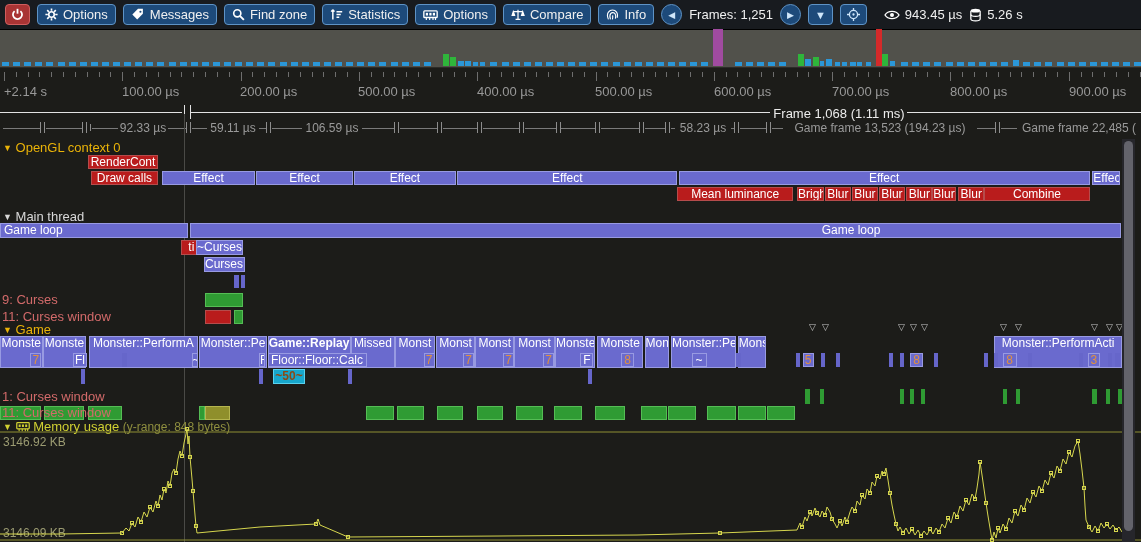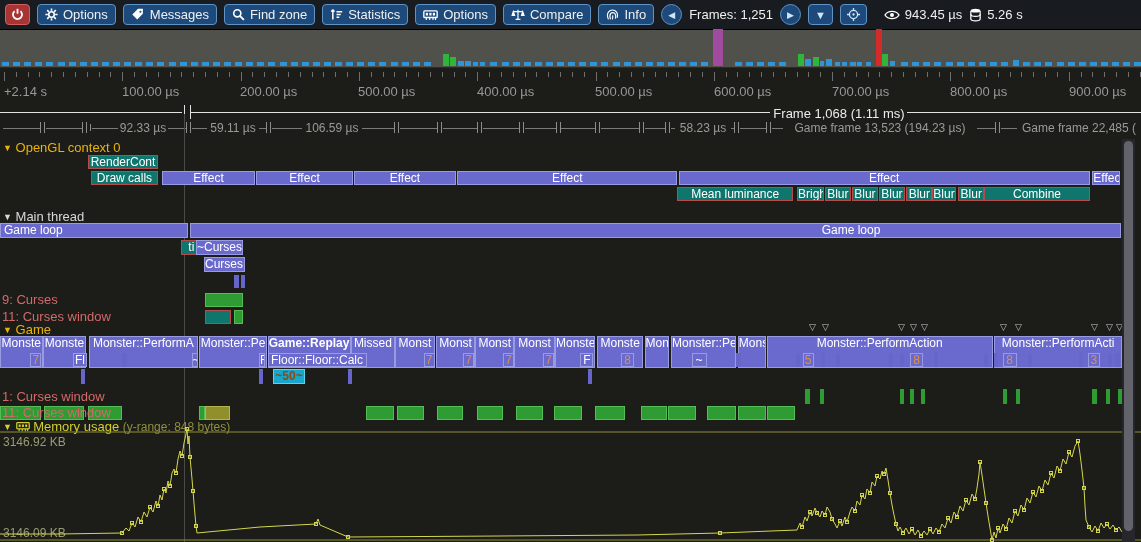--- a/index.html
+++ b/index.html
@@ -27,21 +27,21 @@
   .flabel{position:absolute;font-size:13px;color:#ececec;text-align:center;white-space:nowrap}
   .sfline{position:absolute;height:1px;background:#7a7a7a}
   .sfsep{position:absolute;width:1px;height:11px;background:#8d8d8d}
   .sflabel{position:absolute;font-size:12px;color:#9a9a9a;text-align:center;white-space:nowrap}
   .vline{position:absolute;width:1px;background:#4a4a46}
   
   .zrow{position:absolute;left:0;width:1141px}
   .zbox{position:absolute;top:0;bottom:0;box-sizing:border-box;border:1px solid;overflow:hidden;
         font-size:12px;color:#fff;text-align:center;white-space:nowrap;cursor:pointer}
   .p{background:#6a6ace;border-color:#989ae2}
-  .r{background:#0f766e;border-color:#b54c4c}
+  .r{background:#b91c1c;border-color:#b54c4c}
   .g{background:#2f9b33;border-color:#55bd55}
   .o{background:#8f8f2b;border-color:#b5b54e}
   .cy{background:#17a7cc;border-color:#5ad2ee;color:#8b4a16;font-weight:bold}
   .t{background:#6666ca;border:none}
   .gt{background:#2f9b33;border:none}
   .num{color:#e09040}
   .shead{position:absolute;font-size:13px;white-space:nowrap;cursor:pointer}
   .rowlabel{position:absolute;font-size:13px;color:#d26a6a;white-space:nowrap;z-index:5}
   .marker{position:absolute;color:#c8c8c8;font-size:9px;line-height:9px;cursor:pointer}
   .memlabel{position:absolute;font-size:12px;color:#9c9c72;white-space:nowrap}
@@ -516,21 +516,20 @@
         <div class="zbox p" style="left: 350.7px; width: 44.4px; line-height: 13px;">Missed</div>
         <div class="zbox p" style="left: 395.1px; width: 39.6px; line-height: 13px;">Monst</div>
         <div class="zbox p" style="left: 435.8px; width: 39.6px; line-height: 13px;">Monst</div>
         <div class="zbox p" style="left: 475.4px; width: 38.8px; line-height: 13px;">Monst</div>
         <div class="zbox p" style="left: 514.2px; width: 40.8px; line-height: 13px;">Monst</div>
         <div class="zbox p" style="left: 555px; width: 39.5px; line-height: 13px;">Monste</div>
         <div class="zbox p" style="left: 597px; width: 46.4px; line-height: 13px;">Monste</div>
         <div class="zbox p" style="left: 644.5px; width: 24.8px; line-height: 13px;">Mons</div>
         <div class="zbox p" style="left: 671.1px; width: 64.9px; line-height: 13px;">Monster::Pe</div>
         <div class="zbox p" style="left: 737.8px; width: 27.8px; line-height: 13px;">Mons</div>
-        <div class="zbox p" style="left: 766.7px; width: 226px; line-height: 13px;">Monster::PerformAction</div>
         <div class="zbox p" style="left: 994.2px; width: 128px; line-height: 13px;">Monster::PerformActi</div>
       </div>
       <div class="zrow" style="top: 353px; height: 14px;">
         <div class="zbox p num" style="left: 30.3px; width: 11px; line-height: 12px;">7</div>
         <div class="zbox p" style="left: 72.9px; width: 14px; line-height: 12px;">Fl</div>
         <div class="zbox t" style="left: 122.1px; width: 5px; line-height: 12px;"></div>
         <div class="zbox p" style="left: 191.6px; width: 6.5px; line-height: 12px;">~</div>
         <div class="zbox p" style="left: 259px; width: 5.5px; line-height: 12px;">F</div>
         <div class="zbox p" style="left: 267.5px; width: 99px; line-height: 12px;">Floor::Floor::Calc</div>
         <div class="zbox p num" style="left: 423.6px; width: 11px; line-height: 12px;">7</div>

